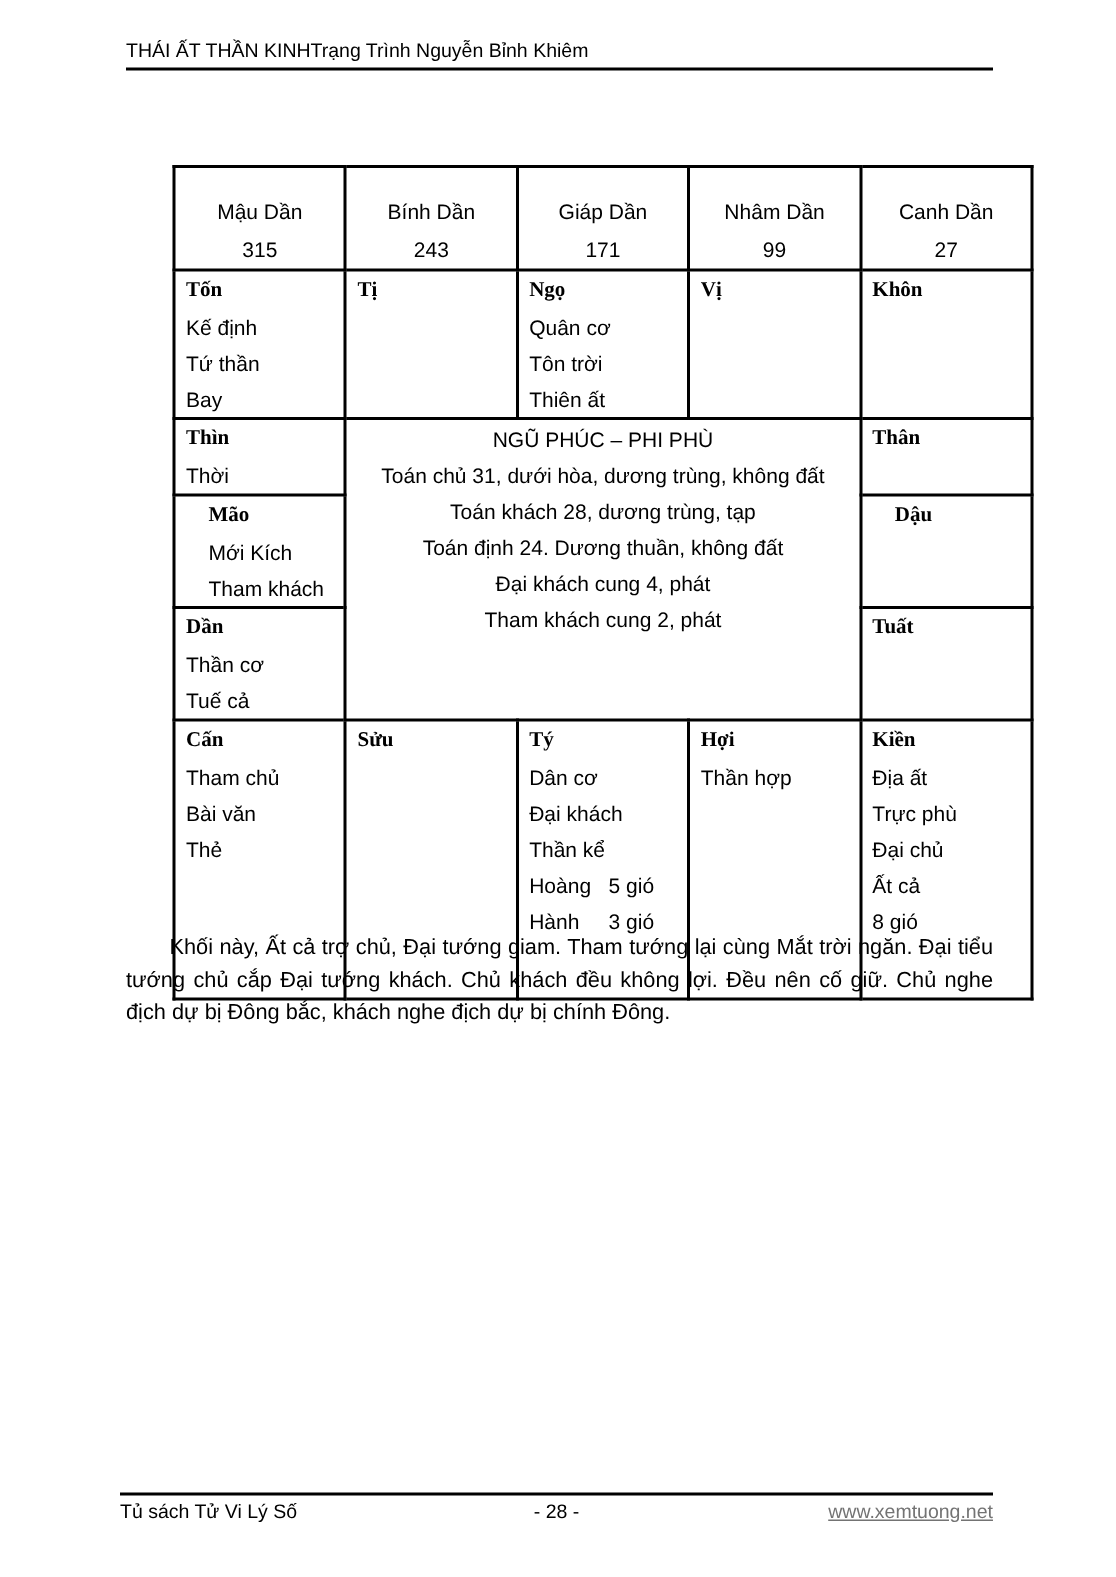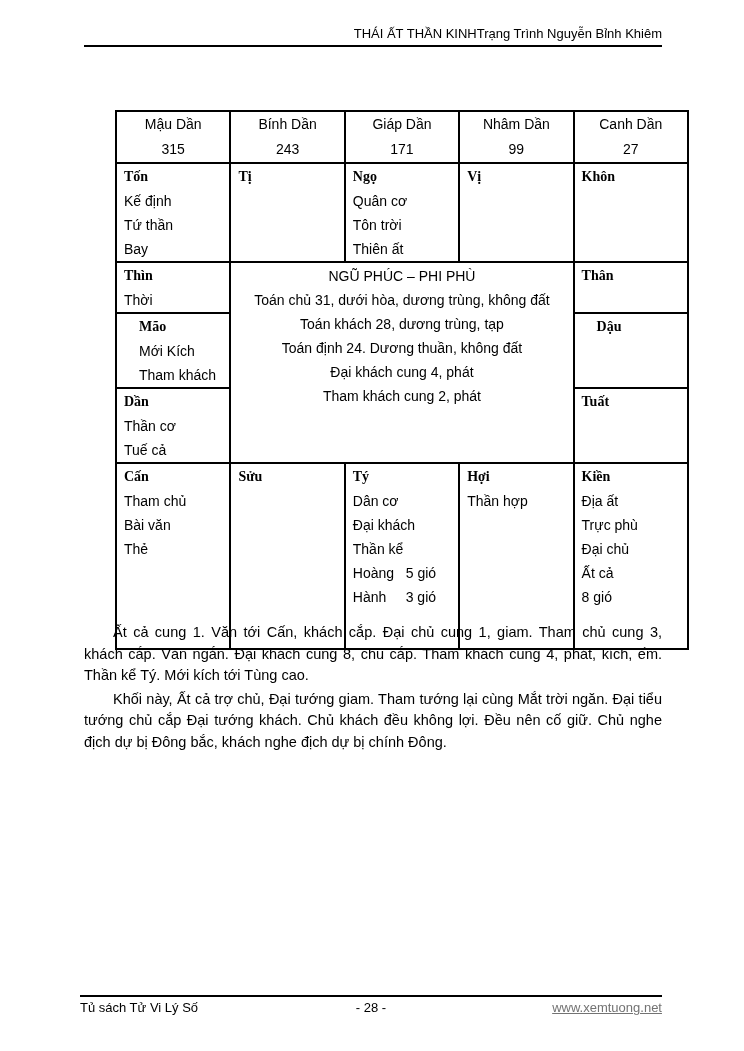--- a/index.html
+++ b/index.html
@@ -9,41 +9,41 @@
     width:744px; height:1051px;
     background:#ffffff;
     margin:0 auto;
     font-family:"Liberation Sans","DejaVu Sans",sans-serif;
     color:#000;
     overflow:hidden;
   }
   
   .pg-header {
     position:absolute; top:26px; left:84px; width:578px;
-    display:flex; justify-content:flex-end;
+    display:flex; justify-content:flex-start;
     font-size:13px; line-height:16px;
     border-bottom:2px solid #000;
     padding-bottom:3px;
   }
   
   table.chart {
     position:absolute; top:110px; left:115px;
     width:574px;
     border-collapse:collapse;
     table-layout:fixed;
     font-size:14px;
   }
   table.chart td {
     border:2px solid #000;
     vertical-align:top;
     padding:1px 7px 0 7px;
     line-height:24px;
     overflow:hidden;
   }
-  tr.r-year td { height:50px; text-align:center; line-height:25px; padding-top:0; }
+  tr.r-year td { height:50px; text-align:center; line-height:25px; padding-top:17px; }
   tr.r-top td  { height:98px; }
   tr.r-m1 td   { height:50px;margin-top:36px; }
   tr.r-m2 td   { height:75px;padding-left:22px; }
   tr.r-m3 td   { height:74px; }
   tr.r-bot td  { height:186px; }
   .bname { font-weight:700;font-family:Liberation Serif, serif; }
   td.center-cell {
     vertical-align:middle;
     text-align:center;
     line-height:25px;
@@ -220,21 +220,20 @@
               <div class="line">Đại chủ</div>
               <div class="line">Ất cả</div>
               <div class="line">8 gió</div>
             </div>
       </td>
     </tr>
   </tbody>
     </table>
 
   <div class="body-text">
-    <p>Ất cả cung 1. Văn tới Cấn, khách cắp. Đại chủ cung 1, giam. Tham chủ cung 3, khách cắp. Văn ngắn. Đại khách cung 8, chủ cắp. Tham khách cung 4, phát, kích, ếm. Thần kể Tý. Mới kích tới Tùng cao.</p>
     <p>Khối này, Ất cả trợ chủ, Đại tướng giam. Tham tướng lại cùng Mắt trời ngăn. Đại tiểu tướng chủ cắp Đại tướng khách. Chủ khách đều không lợi. Đều nên cố giữ. Chủ nghe địch dự bị Đông bắc, khách nghe địch dự bị chính Đông.</p>
   </div>
 
   <div class="pg-footer">
     <span class="f-left">Tủ sách Tử Vi Lý Số</span>
     <span class="f-center">- 28 -</span>
     <span class="f-right"><a>www.xemtuong.net</a></span>
   </div>
 
 </div>

